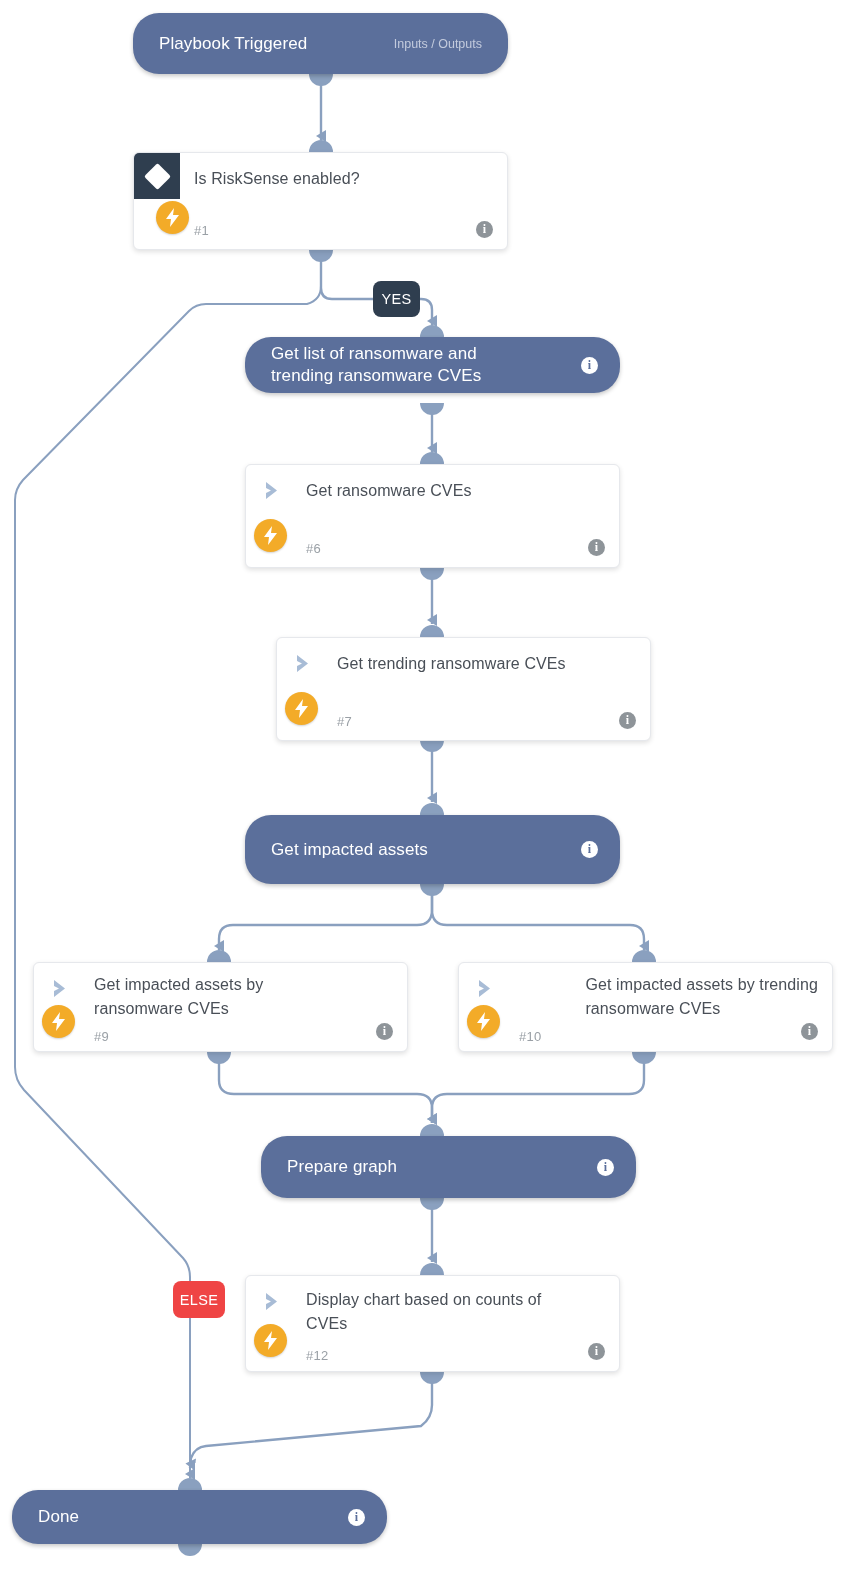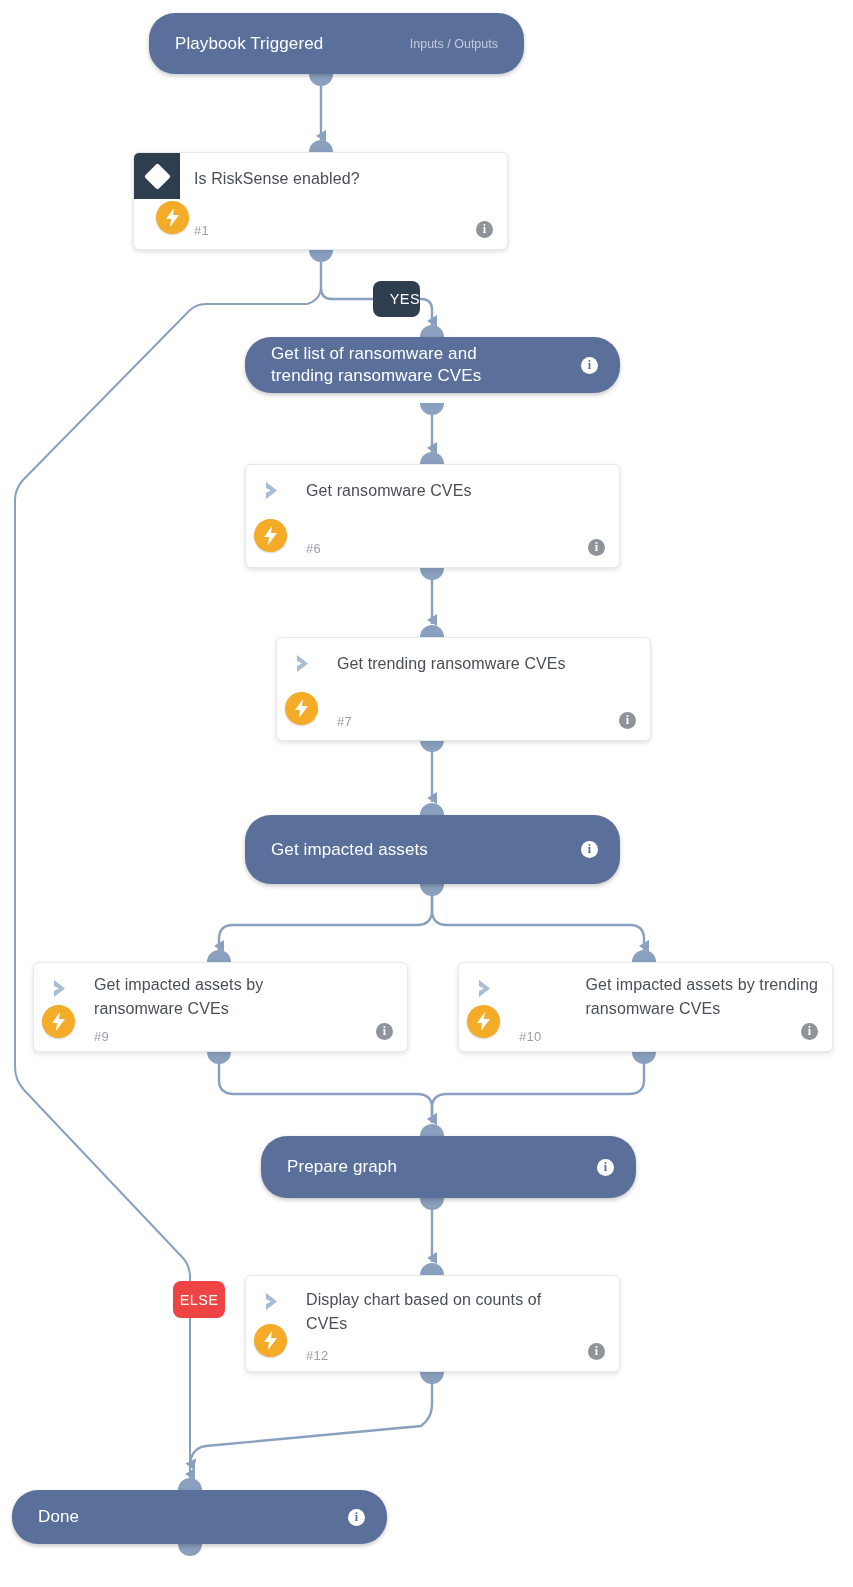--- a/index.html
+++ b/index.html
@@ -164,21 +164,21 @@
   .badge {
     position: absolute;
     border-radius: 8px;
     color: #ffffff;
     font-size: 14.5px;
     display: flex;
     align-items: center;
     justify-content: center;
     letter-spacing: 0.4px;
   }
-  .badge-yes { background: #2f3e4f; justify-content: flex-end; }
+  .badge-yes { background: #2f3e4f; }
   .badge-else { background: #ef4444; }
 </style>
 </head>
 <body>
 
 <div id="canvas">
 
   <svg id="edges" viewBox="0 0 853 1587" width="853" height="1587" xmlns="http://www.w3.org/2000/svg">
     <defs>
       <marker id="arrow" markerWidth="12" markerHeight="10" refX="10" refY="5" orient="auto" markerUnits="userSpaceOnUse">
@@ -232,21 +232,21 @@
       <path d="M632,1052 A12,12 0 0 0 656,1052 Z"></path>
       <path d="M420,1136 A12,12 0 0 1 444,1136 Z"></path>
       <path d="M420,1198 A12,12 0 0 0 444,1198 Z"></path>
       <path d="M420,1275 A12,12 0 0 1 444,1275 Z"></path>
       <path d="M420,1372 A12,12 0 0 0 444,1372 Z"></path>
       <path d="M178,1490 A12,12 0 0 1 202,1490 Z"></path>
       <path d="M178,1544 A12,12 0 0 0 202,1544 Z"></path>
     </g>
   </svg>
 
-  <div class="node pill" style="left:133px; top:13px; width:375px; height:61px;margin-left:16px;">
+  <div class="node pill" style="left:133px; top:13px; width:375px; height:61px;">
     <span class="pill-title">Playbook Triggered</span>
     <span class="pill-sub">Inputs / Outputs</span>
   </div>
 
   <div class="node card" style="left:133px; top:152px; width:375px; height:98px;">
     <div class="decision-square">
       <div class="diamond"></div>
     </div>
     <div class="card-top" style="padding-left:60px;">
       <span class="card-title">Is RiskSense enabled?</span>

